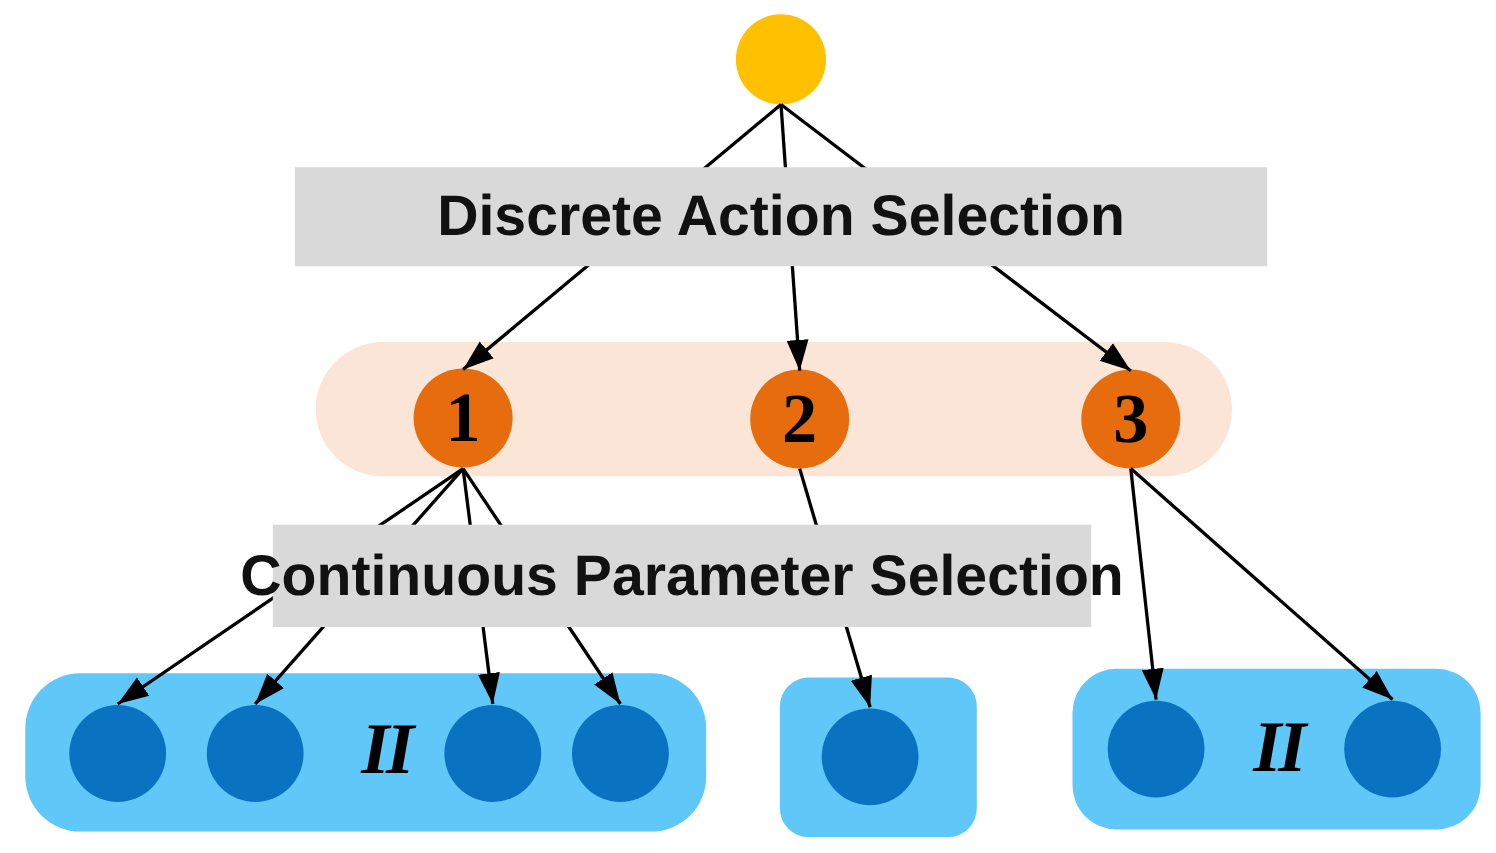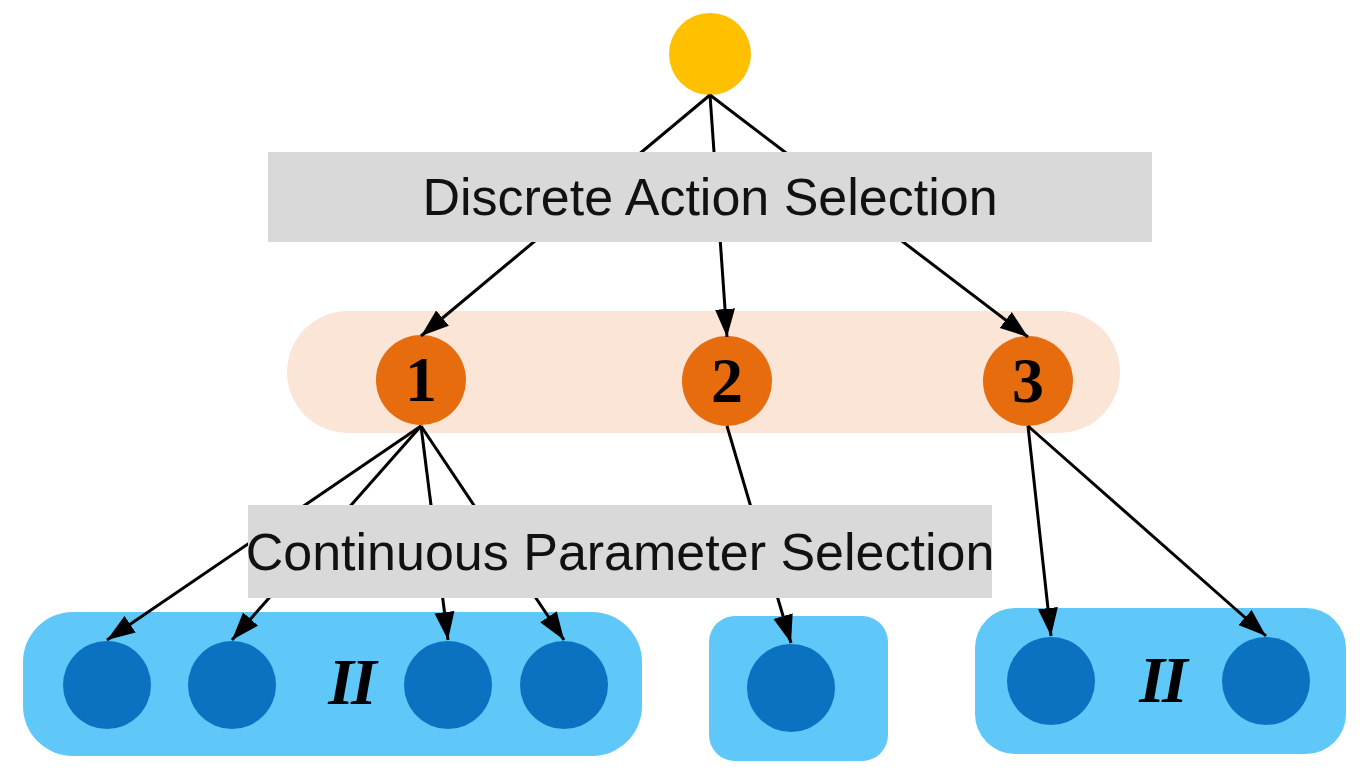--- a/index.html
+++ b/index.html
@@ -43,24 +43,24 @@
   }
   .sep.left{left:306px;top:637px;}
   .sep.right{left:1117px;top:635px;}
   
   svg.edges{position:absolute;left:0;top:0;width:1360px;height:775px;z-index:2;}
   .edge{stroke:var(--ink);stroke-width:3;}
   
   .banner{
     position:absolute;background:var(--gray);z-index:3;
     display:flex;align-items:center;justify-content:center;
-    font-size:52px;color:#111;white-space:nowrap;
+    font-size:52px;color:#111;white-space:nowrap;font-weight:bold;
   }
   .banner.b1{left:268px;top:152px;width:884px;height:90px;}
-  .banner.b2{left:248px;top:505px;width:744px;height:93px;text-align:right;}
+  .banner.b2{left:248px;top:477px;width:744px;height:93px;text-align:right;}
 </style>
 </head>
 <body>
 
 <div class="stage">
 
   <div class="band-peach"></div>
   <div class="bluebox left"></div>
   <div class="bluebox mid"></div>
   <div class="bluebox right"></div>

